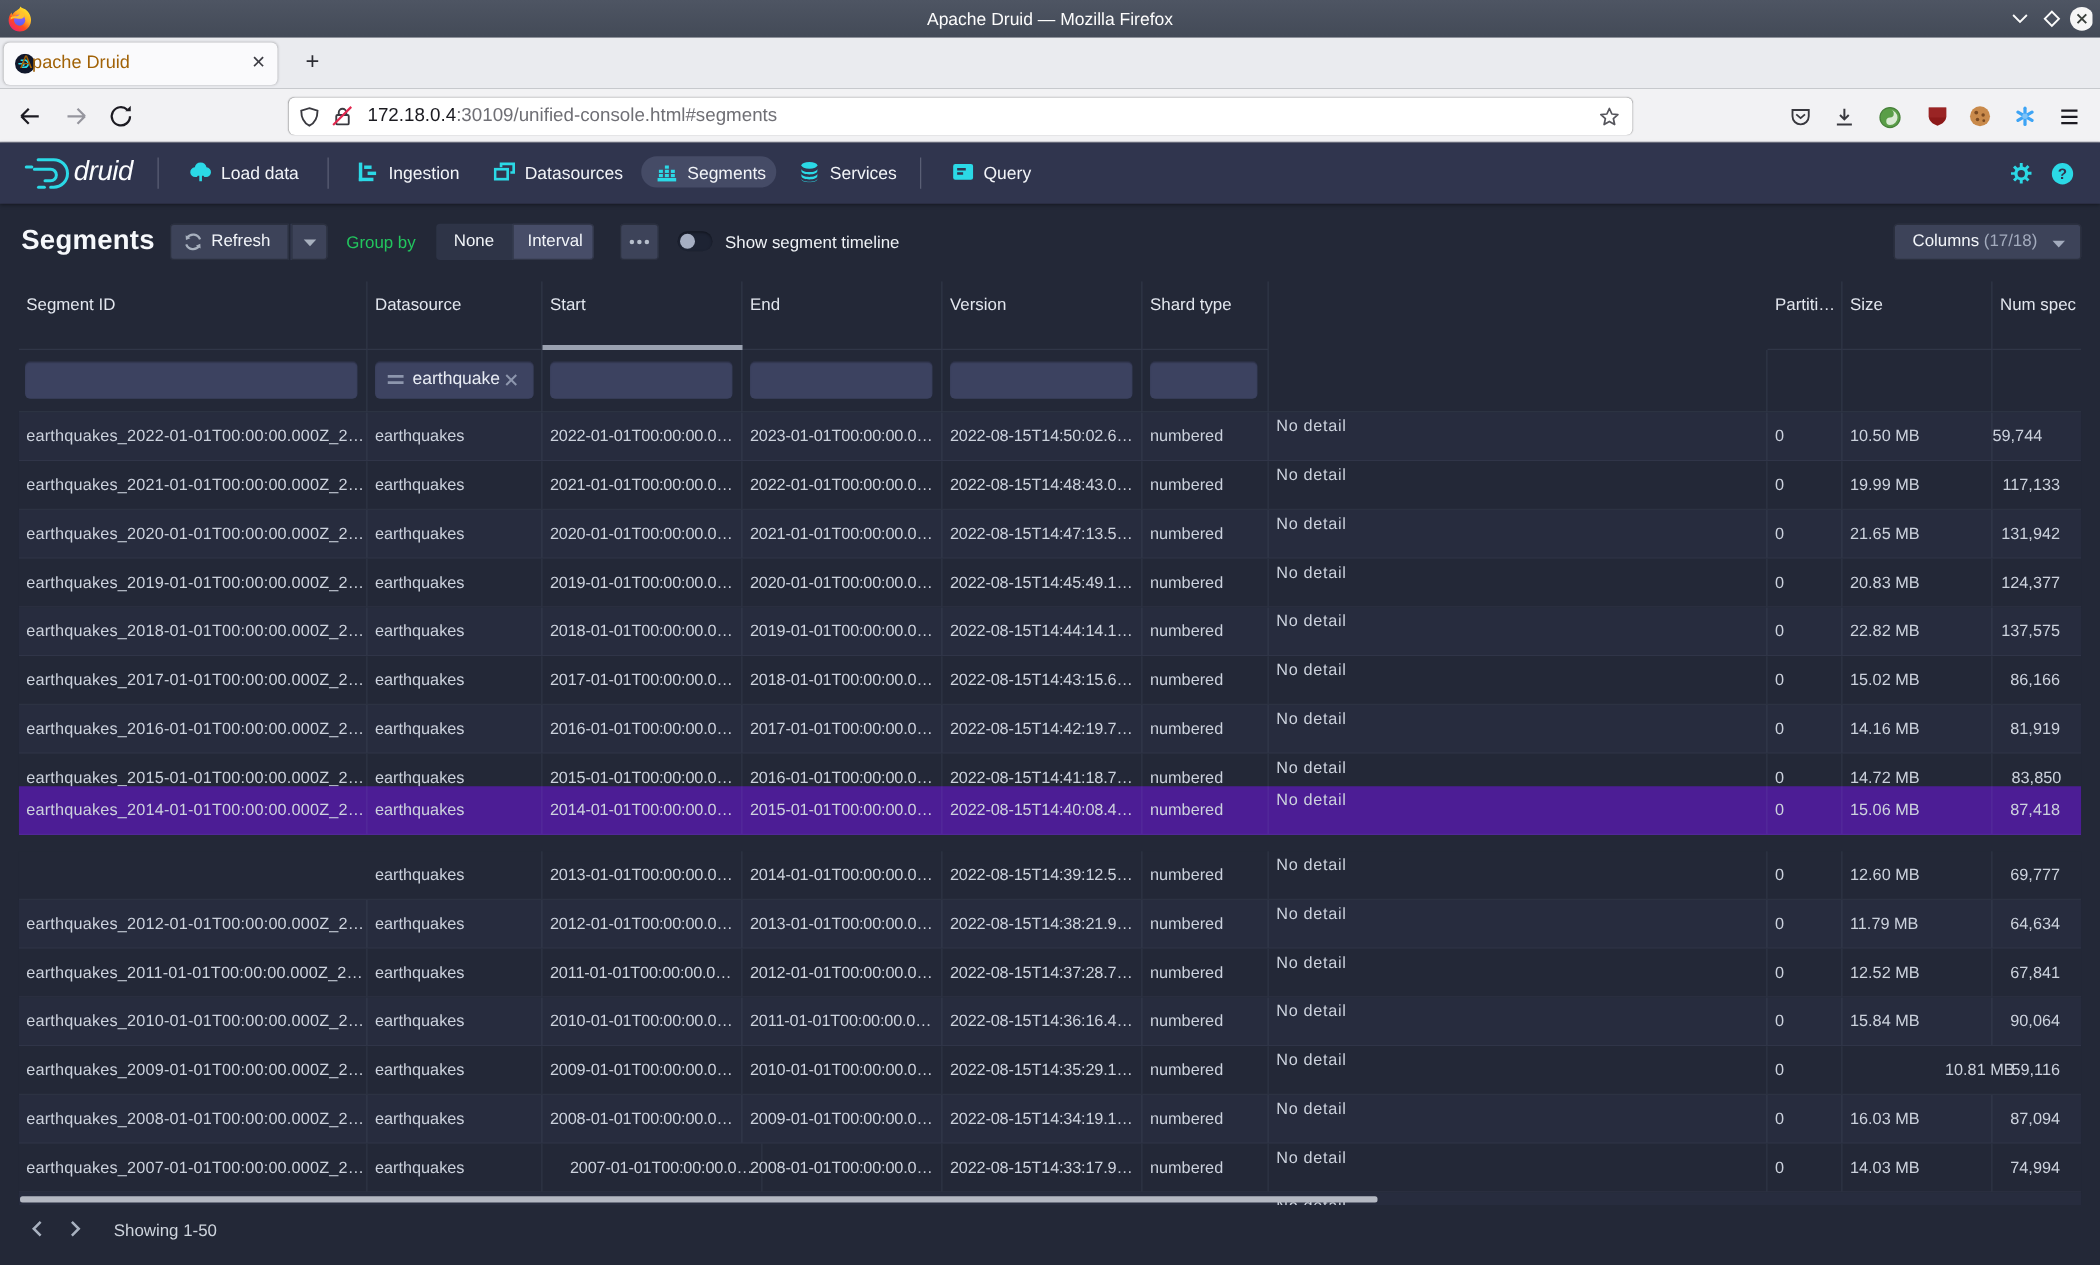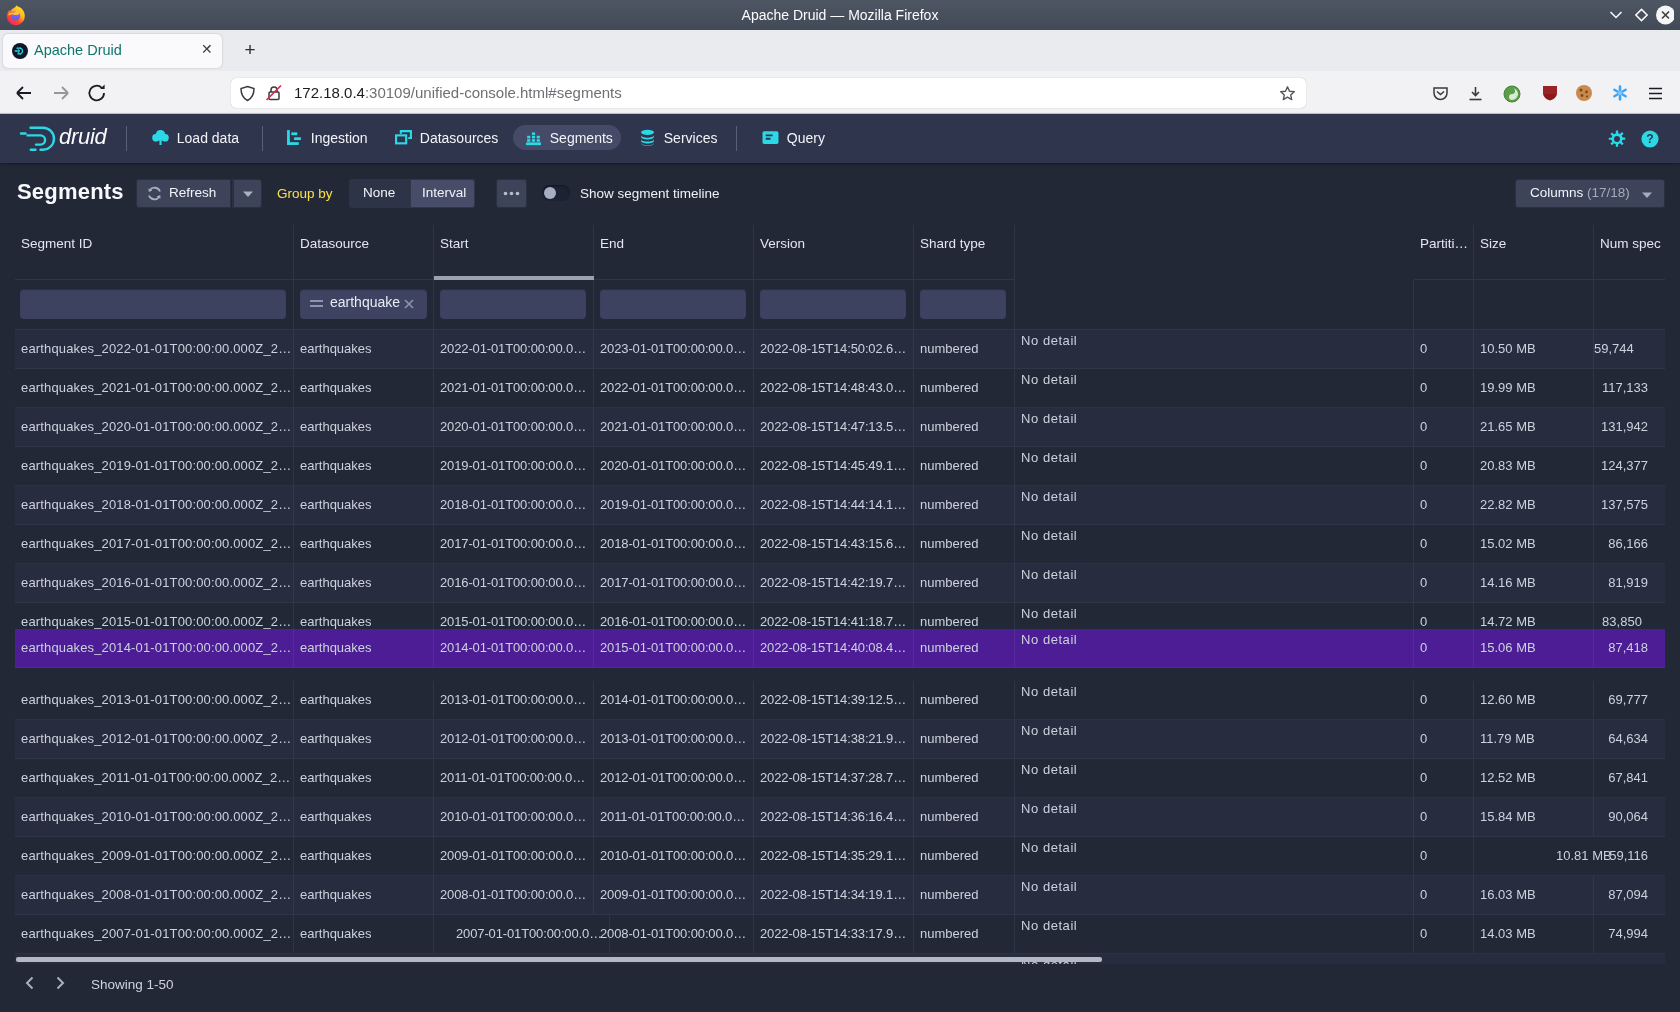--- a/index.html
+++ b/index.html
@@ -5,21 +5,21 @@
 body{font-family:"Liberation Sans",sans-serif;background:#232837;position:relative}
 .abs{position:absolute}
 
 #titlebar{position:absolute;left:0;top:0;width:1680px;height:30px;
   background:linear-gradient(#4e5563,#434a57);}
 #titlebar .title{position:absolute;left:0;right:0;top:0;height:30px;line-height:30px;
   text-align:center;color:#fcfcfc;font-size:14px}
 #tabbar{position:absolute;left:0;top:30px;width:1680px;height:41px;background:#eaebef}
 #tab{position:absolute;left:3px;top:4px;width:219px;height:34px;background:#fafafc;
   border-radius:5px;box-shadow:0 0 2px rgba(0,0,0,.25)}
-#tab .t{position:absolute;left:31px;top:8px;font-size:14.5px;color:#0f766e}
+#tab .t{position:absolute;left:13px;top:8px;font-size:14.5px;color:#a16207}
 #tab .x{position:absolute;left:198px;top:7px;font-size:14px;color:#3c3c43}
 #newtab{position:absolute;left:236px;top:6px;width:28px;height:28px;font-size:19px;
   color:#2c2c33;text-align:center;line-height:27px}
 #urlbar{position:absolute;left:0;top:71px;width:1680px;height:43px;background:#f2f2f4;
   border-bottom:1px solid #ccccd2}
 #urlbox{position:absolute;left:231px;top:7px;width:1075px;height:30px;background:#fff;
   border-radius:5px;box-shadow:0 0 1px rgba(0,0,0,.35)}
 .navbtn{position:absolute;top:4px;width:36px;height:36px;color:#1c1b22;text-align:center}
 #urlbox .host{position:absolute;left:63px;top:6px;font-size:15px;color:#1b1b21}
 #urlbox .host span{color:#6f6f75}
@@ -30,21 +30,21 @@
 .navitem{position:absolute;top:0;height:49px;line-height:49px;color:#f2f4f8;font-size:14px}
 .navitem svg{vertical-align:-3px}
 #navpill{position:absolute;left:513px;top:11px;width:108px;height:25px;background:#454b66;
   border-radius:13px}
 
 #subhead{position:absolute;left:0;top:163px;width:1680px;height:62px}
 #subhead h1{position:absolute;left:17px;top:16px;font-size:22px;font-weight:700;letter-spacing:-0.8px;
   color:#f6f8fb;letter-spacing:.2px}
 .btn{position:absolute;top:16px;height:29px;background:#3d4359;border-radius:3px;
   box-shadow:inset 0 0 0 1px rgba(17,20,24,.4);color:#f2f5f9;font-size:13.5px}
-.lbl{position:absolute;top:16px;height:29px;line-height:29px;color:#fde047;font-size:13.5px}
+.lbl{position:absolute;top:16px;height:29px;line-height:29px;color:#22c55e;font-size:13.5px}
 
 #table{position:absolute;left:15px;top:225px;width:1650px;height:739px;overflow:hidden}
 .hcell{position:absolute;top:0;height:55px;color:#e2e6ee;font-size:13.5px}
 .hcell .hl{position:absolute;left:6px;top:11px}
 .fcell{position:absolute;top:55px;height:50px}
 .finput{position:absolute;top:9px;left:5px;right:9px;height:30px;background:#3c4260;
   border-radius:4px;box-shadow:inset 0 1px 1px rgba(0,0,0,.3)}
 .row{position:absolute;left:0;width:1650px;height:39px}
 .cell{position:absolute;top:0;height:38px;line-height:38px;color:#ccd2dd;font-size:13px;
   white-space:nowrap;overflow:hidden;padding-left:6px}
@@ -408,36 +408,35 @@
 <div class="row" style="top:378px;background:#232837;border-bottom:1px solid rgba(170,185,215,.07)">
       <div class="cell colsep sg" style="left:0px;width:279px">earthquakes_2015-01-01T00:00:00.000Z_2…</div>
       <div class="cell colsep" style="left:279px;width:140px">earthquakes</div>
       <div class="cell colsep dt" style="left:419px;width:160px">2015-01-01T00:00:00.0…</div>
       <div class="cell colsep dt" style="left:579px;width:160px">2016-01-01T00:00:00.0…</div>
       <div class="cell colsep dt" style="left:739px;width:160px">2022-08-15T14:41:18.7…</div>
       <div class="cell colsep" style="left:899px;width:101px">numbered</div>
       <div class="cell colsep nd" style="left:1000px;width:399px;line-height:17px;padding-top:2px">No detail</div>
       <div class="cell colsep" style="left:1399px;width:60px">0</div>
       <div class="cell colsep" style="left:1459px;width:120px">14.72 MB</div>
-      <div class="cell" style="left:1580px;width:71px;text-align:center;padding:0 17px 0 0">83,850</div>
+      <div class="cell" style="left:1580px;width:71px;text-align:right;padding:0 17px 0 0">83,850</div>
     </div>
 <div class="row" style="top:404px;background:#4c1d95;border-bottom:1px solid rgba(170,185,215,.07)">
       <div class="cell colsep sg" style="left:0px;width:279px">earthquakes_2014-01-01T00:00:00.000Z_2…</div>
       <div class="cell colsep" style="left:279px;width:140px">earthquakes</div>
       <div class="cell colsep dt" style="left:419px;width:160px">2014-01-01T00:00:00.0…</div>
       <div class="cell colsep dt" style="left:579px;width:160px">2015-01-01T00:00:00.0…</div>
       <div class="cell colsep dt" style="left:739px;width:160px">2022-08-15T14:40:08.4…</div>
       <div class="cell colsep" style="left:899px;width:101px">numbered</div>
       <div class="cell colsep nd" style="left:1000px;width:399px;line-height:17px;padding-top:2px">No detail</div>
       <div class="cell colsep" style="left:1399px;width:60px">0</div>
       <div class="cell colsep" style="left:1459px;width:120px">15.06 MB</div>
       <div class="cell" style="left:1579px;width:71px;text-align:right;padding:0 17px 0 0">87,418</div>
     </div>
 <div class="row" style="top:456px;background:#232837;border-bottom:1px solid rgba(170,185,215,.07)">
-      <div class="cell colsep sg" style="left:0px;width:279px">earthquakes_2013-01-01T00:00:00.000Z_2…</div>
       <div class="cell colsep" style="left:279px;width:140px">earthquakes</div>
       <div class="cell colsep dt" style="left:419px;width:160px">2013-01-01T00:00:00.0…</div>
       <div class="cell colsep dt" style="left:579px;width:160px">2014-01-01T00:00:00.0…</div>
       <div class="cell colsep dt" style="left:739px;width:160px">2022-08-15T14:39:12.5…</div>
       <div class="cell colsep" style="left:899px;width:101px">numbered</div>
       <div class="cell colsep nd" style="left:1000px;width:399px;line-height:17px;padding-top:2px">No detail</div>
       <div class="cell colsep" style="left:1399px;width:60px">0</div>
       <div class="cell colsep" style="left:1459px;width:120px">12.60 MB</div>
       <div class="cell" style="left:1579px;width:71px;text-align:right;padding:0 17px 0 0">69,777</div>
     </div>

